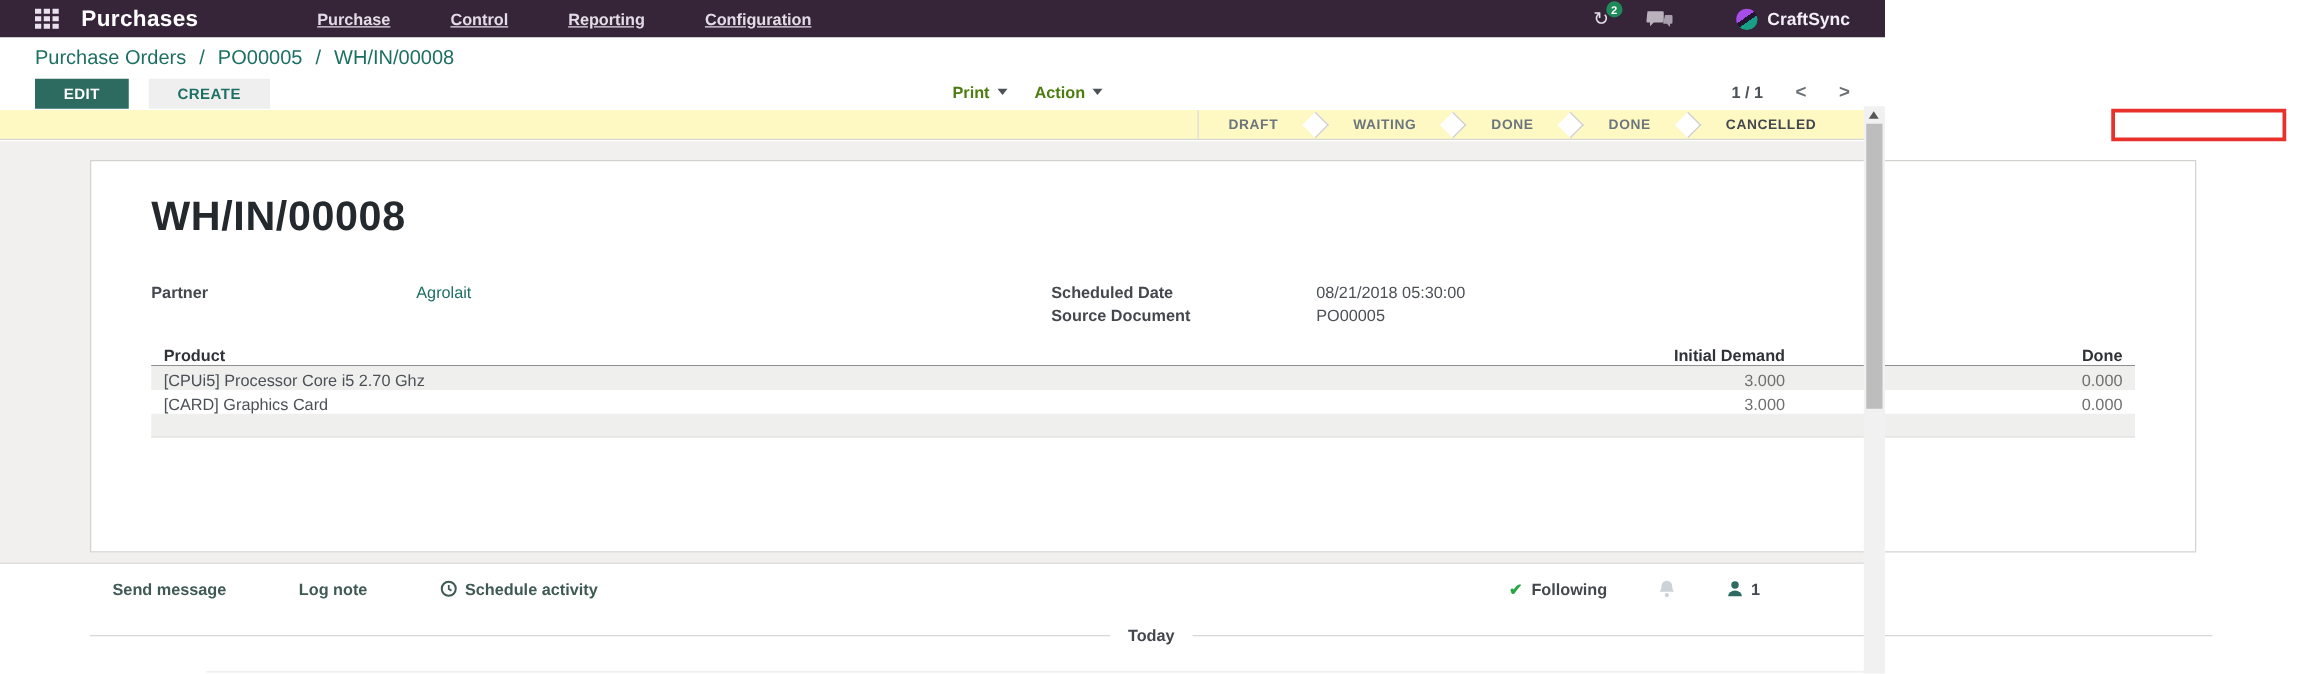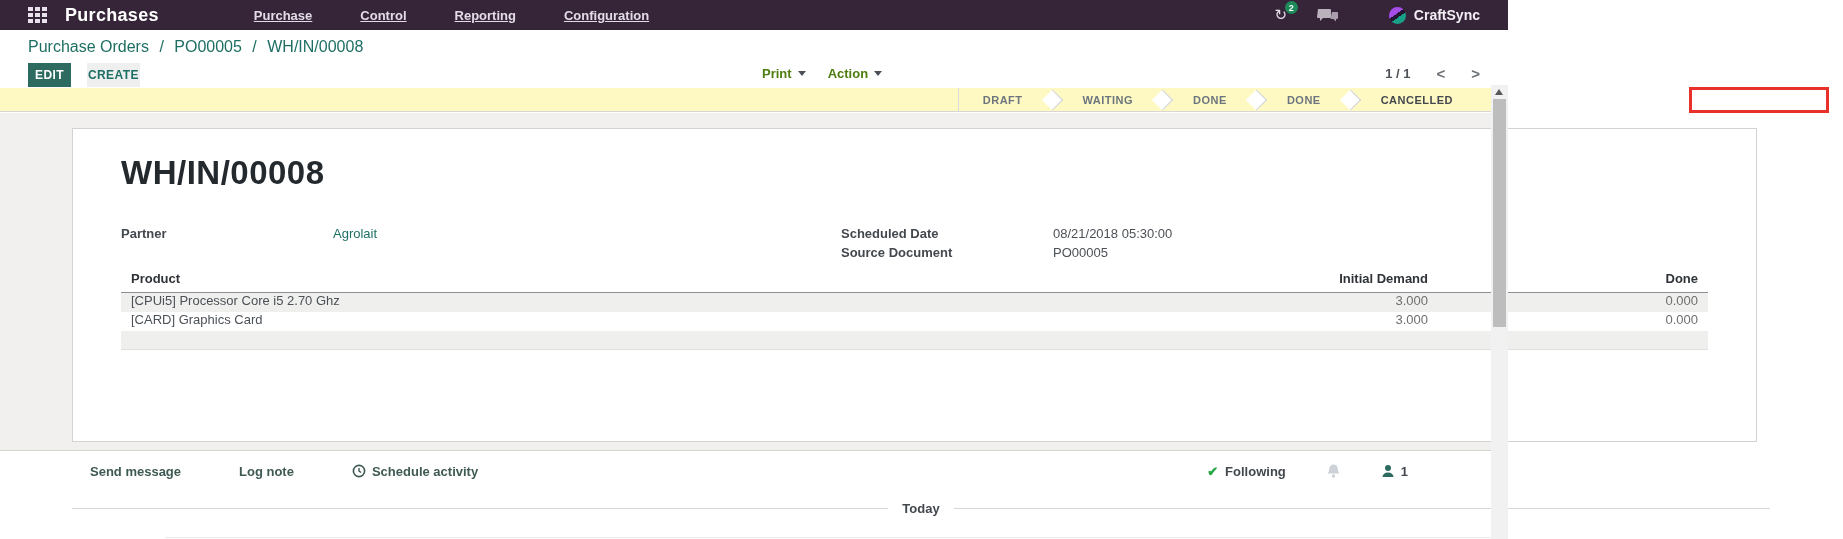--- a/index.html
+++ b/index.html
@@ -26,23 +26,23 @@
   .company-logo { width:17px; height:17px; border-radius:50%;
     background:linear-gradient(145deg,#a64ce8 0 42%,#241530 42% 58%,#17a087 58% 100%); }
   .user-name { font-size:14px; font-weight:700; color:#f2eef4; }
 
   
   .control-panel { position:absolute; top:30px; left:0; width:100%; height:58px; background:#fff; }
   .breadcrumb { position:absolute; top:8px; left:28px; font-size:16px; color:#1e6f63; }
   .breadcrumb .crumb { cursor:pointer; }
   .breadcrumb .sep { color:#1e6f63; margin:0 6px; }
   .btn-row { position:absolute; top:33px; left:28px; display:flex; gap:16px; align-items:center; }
-  .btn { font-size:12px; font-weight:700; letter-spacing:.4px; padding:4px 6px; cursor:pointer; border:1px solid transparent; }
+  .btn { font-size:12px; font-weight:700; letter-spacing:.4px; padding:4px 22px; cursor:pointer; border:1px solid transparent; }
   .btn-primary { background:#2d6b60; color:#fff; }
-  .btn-flat { color:#1e6f63; padding:4px 0; }
+  .btn-flat { color:#1e6f63; padding:4px 22px; }
   .mid-actions { position:absolute; top:36px; left:762px; display:flex; gap:22px;
     font-size:13px; font-weight:700; color:#4d7c0f; }
   .dd { display:flex; align-items:center; gap:6px; cursor:pointer; }
   .caret { width:0; height:0; border-left:4px solid transparent; border-right:4px solid transparent;
     border-top:5px solid #4c5157; display:inline-block; }
   .pager { position:absolute; top:36px; right:28px; display:flex; align-items:center; gap:26px;
     font-size:13px; color:#4c5157; }
   .pager .count { font-weight:600; }
   .pager .pg { font-size:15px; font-weight:700; color:#6b7075; cursor:pointer; line-height:1; }
 
@@ -71,21 +71,21 @@
   .fvalue { color:#4c5157; }
   .fvalue.link { color:#1e6f63; cursor:pointer; }
 
   .tabs { display:flex; margin-top:26px; position:relative; }
   .tabs::after { content:""; position:absolute; left:-48px; right:-48px; bottom:0; border-bottom:1px solid #d5d3d0; }
   .tab { font-size:13px; font-weight:600; padding:8px 34px; cursor:pointer; position:relative; z-index:1; }
   .tab.active { background:#fff; border:1px solid #6f6f6f; border-bottom:1px solid #fff; color:#2f3337; }
   .tab.inactive { background:#f2f1f0; border:1px solid #e3e1df; border-left:none; border-bottom:none; color:#4c5157; }
 
   .otable { margin-top:10px; font-size:13px; }
-  .trow { display:flex; height:19px; align-items:flex-start; padding:0 10px; }
+  .trow { display:flex; height:19px; align-items:flex-end; padding:0 10px; }
   .trow.head { font-weight:700; color:#2f3337; border-bottom:1px solid #8f8f8f; height:22px; }
   .trow.r-odd { background:#efefee; }
   .trow.r-even { background:#fff; }
   .trow.empty { border-bottom:1px solid #e2e1df; }
   .col-product { flex:1; color:#4c5157; }
   .trow.head .col-product { color:#2f3337; }
   .col-demand, .col-done { width:270px; text-align:right; color:#6f6f6f; }
   .trow.head .col-demand, .trow.head .col-done { color:#2f3337; }
 
   

